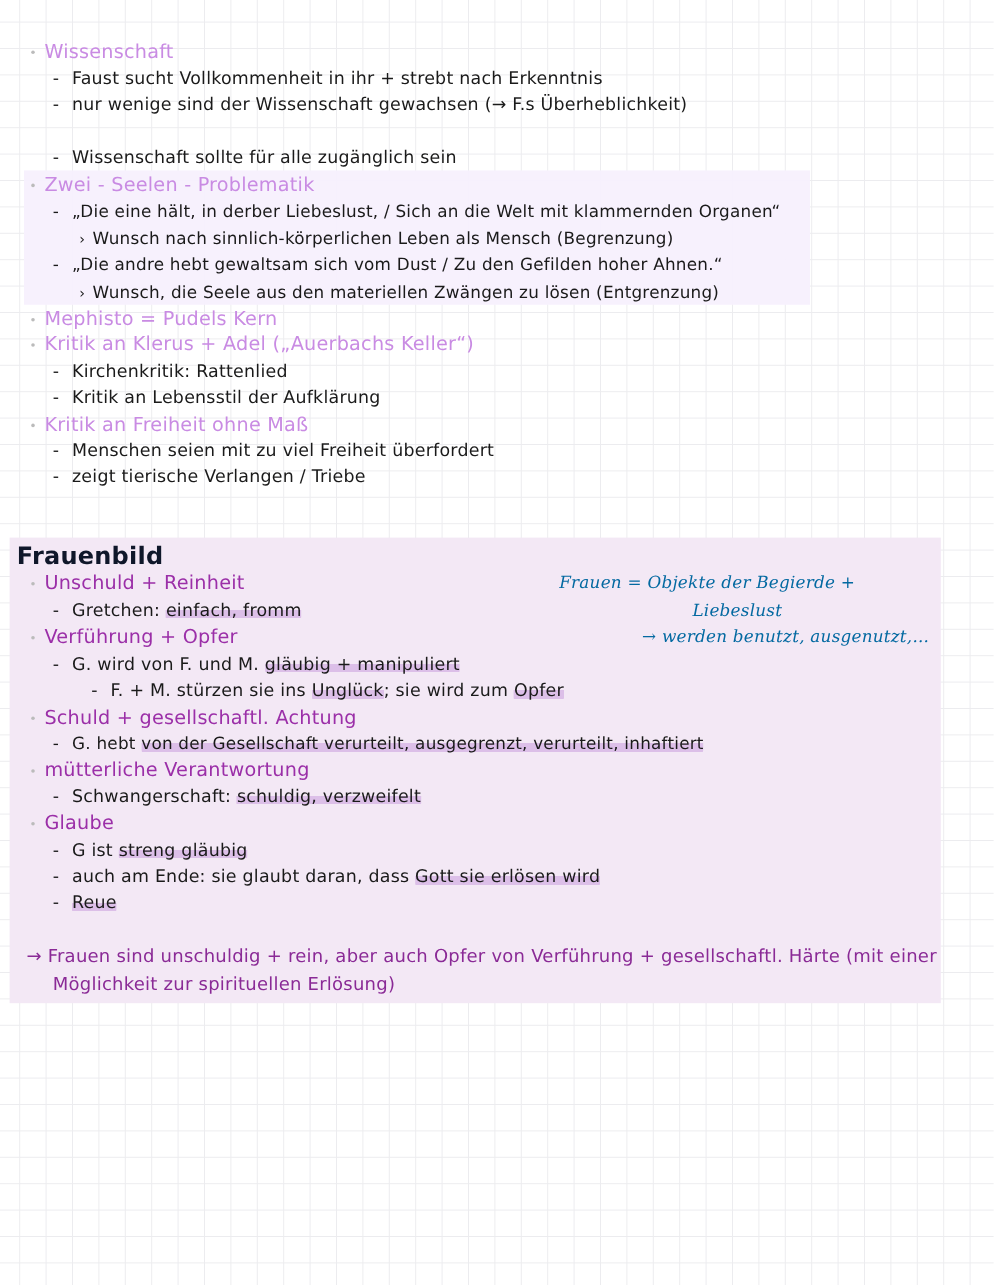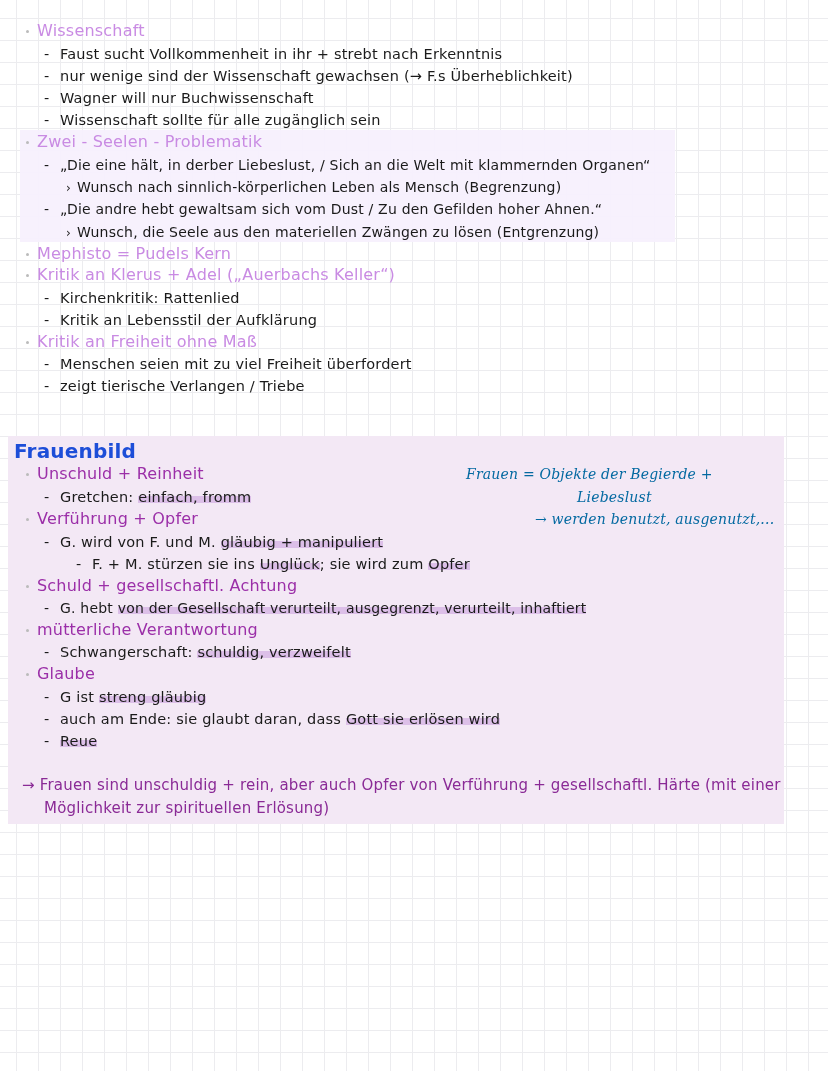--- a/index.html
+++ b/index.html
@@ -16,34 +16,33 @@
   }
   .line { position:absolute; white-space:nowrap; font-size:14.5px; line-height:22px; letter-spacing:0.2px; }
   .h-light { color:#c98be3; font-size:16px; }
   .h-dark { color:#9b2fa8; font-size:16px; }
   .bullet { display:inline-block; width:3px; height:3px; border-radius:50%; background:#bbb; vertical-align:middle; margin-right:8px; }
   .dash { display:inline-block; width:10px; margin-right:6px; }
   .sub { display:inline-block; margin-right:6px; font-size:12px; }
   .box-light { position:absolute; left:20px; top:130px; width:655px; height:112px; background:#f7f0fd; opacity:0.95; }
   .box-frauen { position:absolute; left:8px; top:436px; width:776px; height:388px; background:#f3e8f5; }
   .hl { background:linear-gradient(to bottom, transparent 45%, #dcbfe8 45%, #dcbfe8 90%, transparent 90%); border-radius:3px; }
-  .title { font-size:20px; font-weight:bold; color:#1d4ed8; }
+  .title { font-size:20px; font-weight:bold; color:#0f172a; }
   .note { color:#0369a1; font-style:italic; font-family:"DejaVu Serif", serif; font-size:14px; }
   .summary { color:#8a2a96; font-size:15px; }
-  #layer { position:absolute; left:0; top:0; width:828px; height:843px; }
+  #layer { position:absolute; left:0; top:12px; width:828px; height:843px; }
 </style>
 </head>
 <body>
 
 <div id="layer">
 
   <div class="line h-light" style="left:26px;top:20px;"><span class="bullet"></span><span>Wissenschaft</span></div>
   <div class="line" style="left:44px;top:43px;"><span class="dash">-</span><span>Faust sucht Vollkommenheit in ihr + strebt nach Erkenntnis</span></div>
   <div class="line" style="left:44px;top:65px;"><span class="dash">-</span><span>nur wenige sind der Wissenschaft gewachsen (→ F.s Überheblichkeit)</span></div>
-  <div class="line" style="left:44px;top:87px;"><span class="dash">-</span><span>Wagner will nur Buchwissenschaft</span></div>
   <div class="line" style="left:44px;top:109px;"><span class="dash">-</span><span>Wissenschaft sollte für alle zugänglich sein</span></div>
 
   <div class="box-light"></div>
   <div class="line h-light" style="left:26px;top:131px;"><span class="bullet"></span><span>Zwei - Seelen - Problematik</span></div>
   <div class="line" style="left:44px;top:154px;font-size:14px;"><span class="dash">-</span><span>„Die eine hält, in derber Liebeslust, / Sich an die Welt mit klammernden Organen“</span></div>
   <div class="line" style="left:66px;top:176px;font-size:14px;"><span class="sub">›</span><span>Wunsch nach sinnlich-körperlichen Leben als Mensch (Begrenzung)</span></div>
   <div class="line" style="left:44px;top:198px;font-size:14px;"><span class="dash">-</span><span>„Die andre hebt gewaltsam sich vom Dust / Zu den Gefilden hoher Ahnen.“</span></div>
   <div class="line" style="left:66px;top:221px;font-size:14px;"><span class="sub">›</span><span>Wunsch, die Seele aus den materiellen Zwängen zu lösen (Entgrenzung)</span></div>
 
   <div class="line h-light" style="left:26px;top:243px;"><span class="bullet"></span><span>Mephisto = Pudels Kern</span></div>

